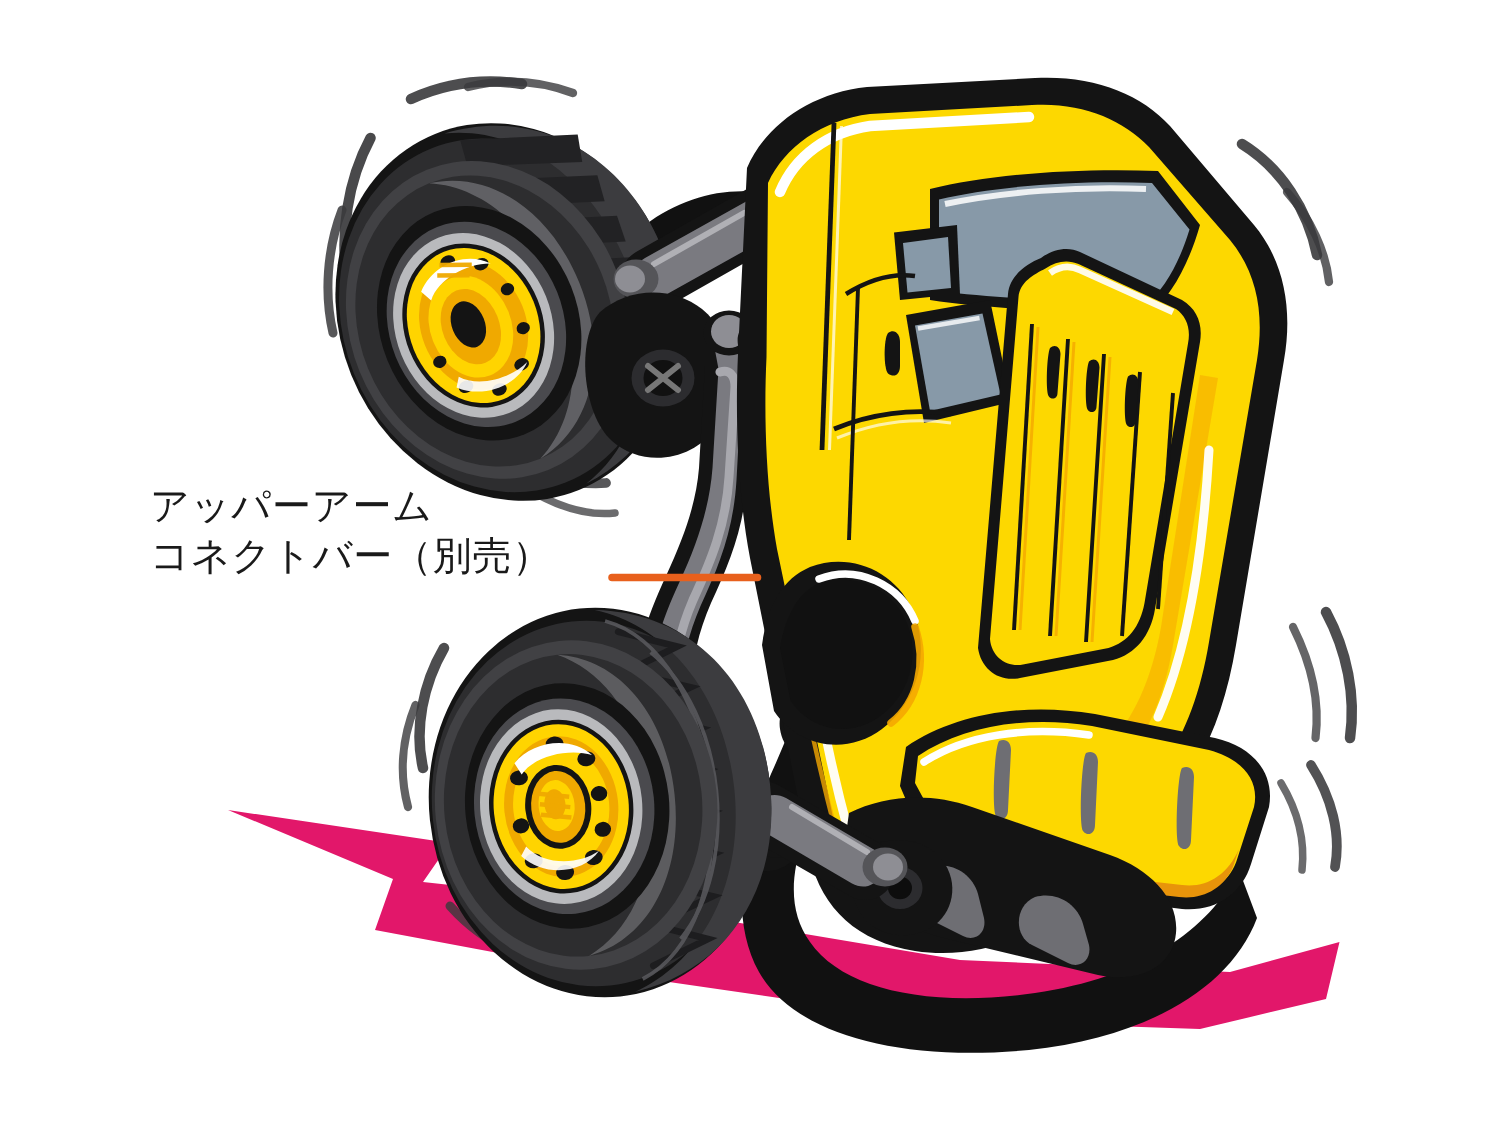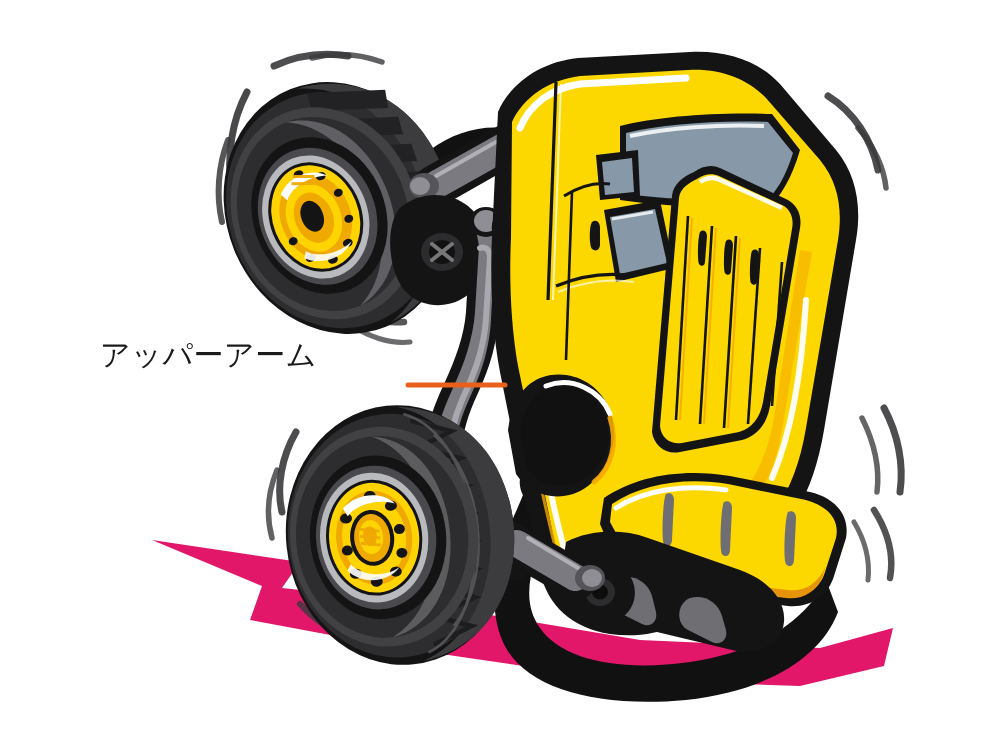--- a/index.html
+++ b/index.html
@@ -23,27 +23,26 @@
     top: 0;
     width: 1000px;
     height: 750px;
   }
   .callout {
     position: absolute;
     left: 100px;
     top: 322px;
     width: 330px;
     line-height: 1.26;
-    font-size: 30px;
+    font-size: 26px;
     letter-spacing: 0.5px;
     color: #1a1a1a;
     font-family: "DejaVu Sans", "Liberation Sans", sans-serif;
     white-space: nowrap;
     user-select: none;
-    margin-top: 14px;
   }
   .callout .ln { display: block; }
 </style>
 </head>
 <body>
 
 <div id="stage">
 
   <svg id="art" viewBox="0 0 1000 750" xmlns="http://www.w3.org/2000/svg">
 
@@ -397,15 +396,16 @@
       </g>
     </g>
 
     <g>
       <line x1="408" y1="385" x2="505" y2="385" stroke="#e8601c" stroke-width="5" stroke-linecap="round"></line>
     </g>
   </svg>
 
   <div class="callout">
     <span class="ln">アッパーアーム</span>
+    <span class="ln">コネクトバー（別売）</span>
   </div>
 
 </div>
 
 </body></html>

